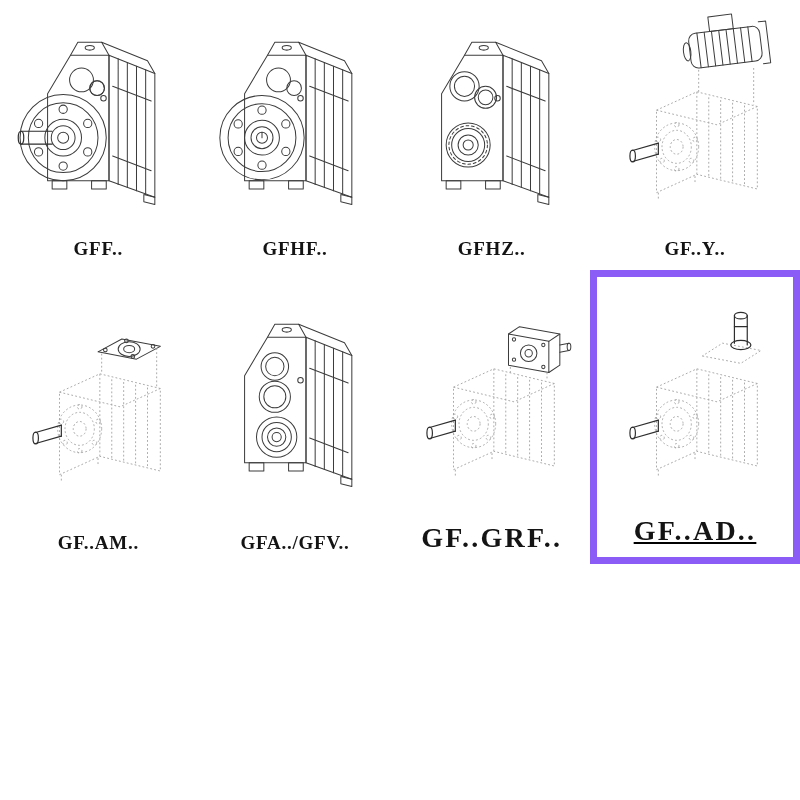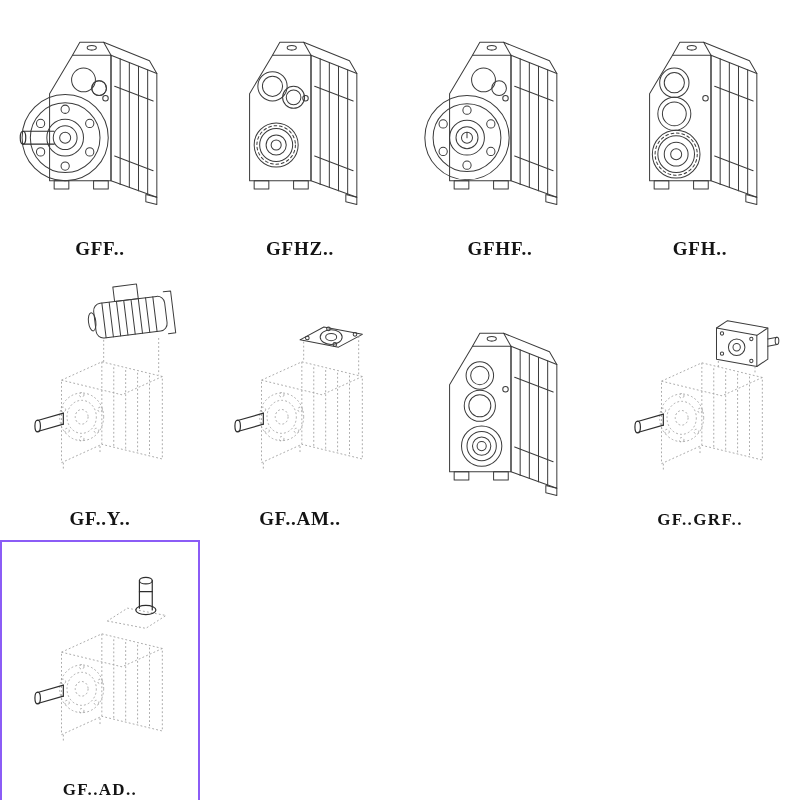--- a/index.html
+++ b/index.html
@@ -1,23 +1,23 @@
 <!DOCTYPE html>
 <html><head>
 <meta charset="utf-8">
 <style>
   html,body{margin:0;padding:0;background:#ffffff;}
   .page{width:800px;height:800px;background:#ffffff;overflow:hidden;font-family:"Liberation Serif","DejaVu Serif",serif;}
   .grid{display:grid;width:800px;height:800px;grid-template-columns:repeat(4,1fr);grid-template-rows:repeat(3,1fr);}
   .cell{margin:0;display:flex;flex-direction:column;align-items:center;justify-content:flex-end;padding:2px 0 6px 0;box-sizing:border-box;gap:17px;}
-  .cell.boxed{border:2px solid #8b5cf6;}
+  .cell.boxed{border:7px solid #8b5cf6;text-decoration:underline;}
   .art{flex:1 1 auto;display:flex;align-items:center;justify-content:center;width:100%;}
   .art svg{width:196px;height:220px;}
   .cap{font-weight:700;font-size:19px;color:#141414;letter-spacing:.04em;text-align:center;line-height:1.1;padding-bottom:4px;}
-  .cap-lg{font-size:17px;letter-spacing:.08em;}
+  .cap-lg{font-size:28px;letter-spacing:.08em;}
   
   .ln{stroke:#3c3c3c;stroke-width:1.1;fill:none;stroke-linejoin:round;stroke-linecap:round;}
   .ln2{stroke:#2e2e2e;stroke-width:1.3;fill:none;stroke-linejoin:round;stroke-linecap:round;}
   .dt{stroke:#a3a3a3;stroke-width:1;fill:none;stroke-dasharray:2 2.4;stroke-linejoin:round;}
 </style>
 </head>
 <body>
 
 <svg width="0" height="0" style="position:absolute" aria-hidden="true">
   <defs>
@@ -232,43 +232,35 @@
             <use href="#g-gff"></use>
           </svg>
       </div>
       <figcaption class="cap">GFF..</figcaption>
     </figure>
 
 
     <figure class="cell">
       <div class="art">
         <svg viewBox="0 0 200 240">
+            <use href="#g-gfhf"></use>
+          </svg>
+      </div>
+      <figcaption class="cap">GFHF..</figcaption>
+    </figure>
+
+    <figure class="cell">
+      <div class="art">
+        <svg viewBox="0 0 200 240">
             <use href="#g-gfhz"></use>
           </svg>
       </div>
       <figcaption class="cap">GFHZ..</figcaption>
     </figure>
 
-    <figure class="cell">
-      <div class="art">
-        <svg viewBox="0 0 200 240">
-            <use href="#g-gfhf"></use>
-          </svg>
-      </div>
-      <figcaption class="cap">GFHF..</figcaption>
-    </figure>
-
-    <figure class="cell">
-      <div class="art">
-        <svg viewBox="0 0 200 240">
-            <use href="#g-gfh"></use>
-          </svg>
-      </div>
-      <figcaption class="cap">GFH..</figcaption>
-    </figure>
 
 
     <figure class="cell">
       <div class="art">
         <svg viewBox="0 0 200 240">
             <use href="#g-gfy"></use>
           </svg>
       </div>
       <figcaption class="cap">GF..Y..</figcaption>
     </figure>
@@ -282,20 +274,21 @@
       <figcaption class="cap">GF..AM..</figcaption>
     </figure>
 
 
     <figure class="cell">
       <div class="art">
         <svg viewBox="0 0 200 240">
             <use href="#g-gfaz"></use>
           </svg>
       </div>
+      <figcaption class="cap">GFA../GFV..</figcaption>
     </figure>
 
     <figure class="cell">
       <div class="art">
         <svg viewBox="0 0 200 240">
             <use href="#g-gfgrf"></use>
           </svg>
       </div>
       <figcaption class="cap cap-lg">GF..GRF..</figcaption>
     </figure>

